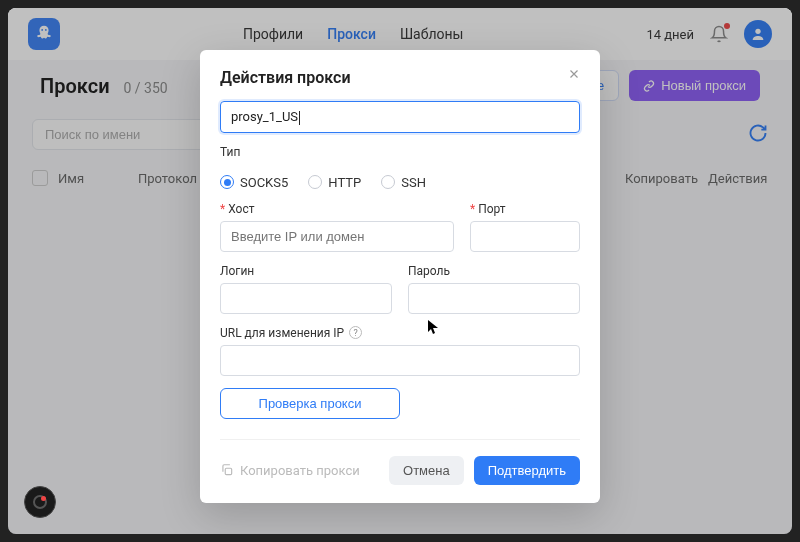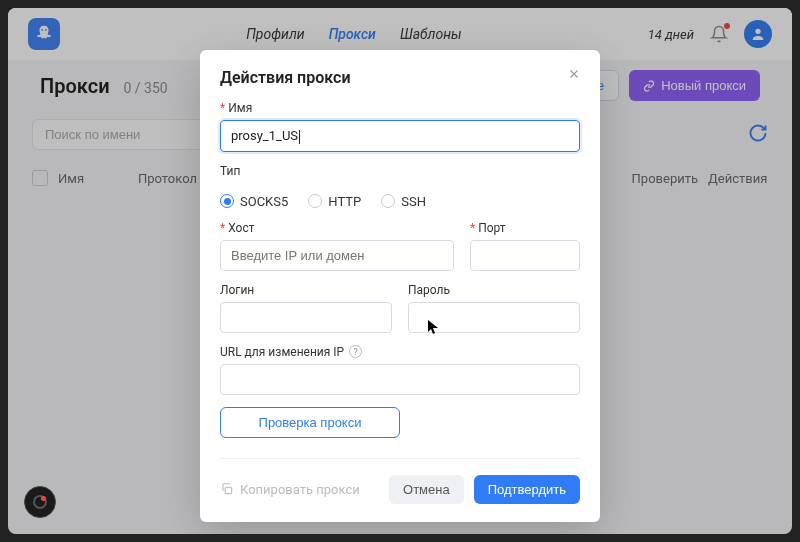--- a/index.html
+++ b/index.html
@@ -18,21 +18,20 @@
       inset: 8px;
       border-radius: 8px;
       overflow: hidden;
     }
     .topbar {
       height: 52px;
       display: flex;
       align-items: center;
       padding: 0 20px;
       background: #fff;
-      font-style: italic;
     }
     .logo { width: 32px; height: 32px; background:#3b82f6; border-radius:8px; display:flex; align-items:center;justify-content:center; }
     .nav { display:flex; gap:24px; margin: 0 auto; }
     .nav-item { font-size:14px; color:#333; cursor:pointer; }
     .nav-item.active { color:#2f7cf6; font-weight:500; }
     .top-right { display:flex; align-items:center; gap:16px; }
     .trial { font-size:13px; color:#333; }
     .bell { position:relative; width:18px; height:18px; color:#666; }
     .bell::after{content:'';position:absolute;top:-2px;right:-2px;width:6px;height:6px;background:#ef4444;border-radius:50%;}
     .avatar { width:28px;height:28px;border-radius:50%;background:#2f7cf6;display:flex;align-items:center;justify-content:center; }
@@ -149,35 +148,34 @@
       <svg width="20" height="20" viewBox="0 0 24 24" fill="none" stroke="#2f7cf6" stroke-width="2.2">
           <path d="M21 12a9 9 0 1 1-3-6.7L21 8M21 3v5h-5"></path>
         </svg>
     </div>
   </div>
 
   <div class="table-head">
     <div class="th-check"></div>
     <div class="th">Имя</div>
     <div class="th" style="margin-left:10px">Протокол</div>
-    <div class="th" style="margin-left:auto">Проверить</div>
+    <div class="th" style="margin-left:auto">Копировать</div>
     <div class="th">Действия</div>
   </div>
 
   <div class="overlay">
     <div class="modal">
       <h2>Действия прокси</h2>
       <div class="close-x">
         <svg width="14" height="14" viewBox="0 0 24 24" stroke="#999" stroke-width="2">
             <path d="M18 6 6 18M6 6l12 12"></path>
           </svg>
       </div>
 
       <div class="field">
-        <label class="label"><span class="req">*</span><span>Имя</span></label>
         <div class="input active"><span>prosy_1_US</span><span class="caret"></span></div>
       </div>
 
       <div class="field">
         <label class="label">Тип</label>
         <div class="radios">
           <div class="radio selected">
               <span class="radio-dot"></span>
               <span>SOCKS5</span>
             </div>

